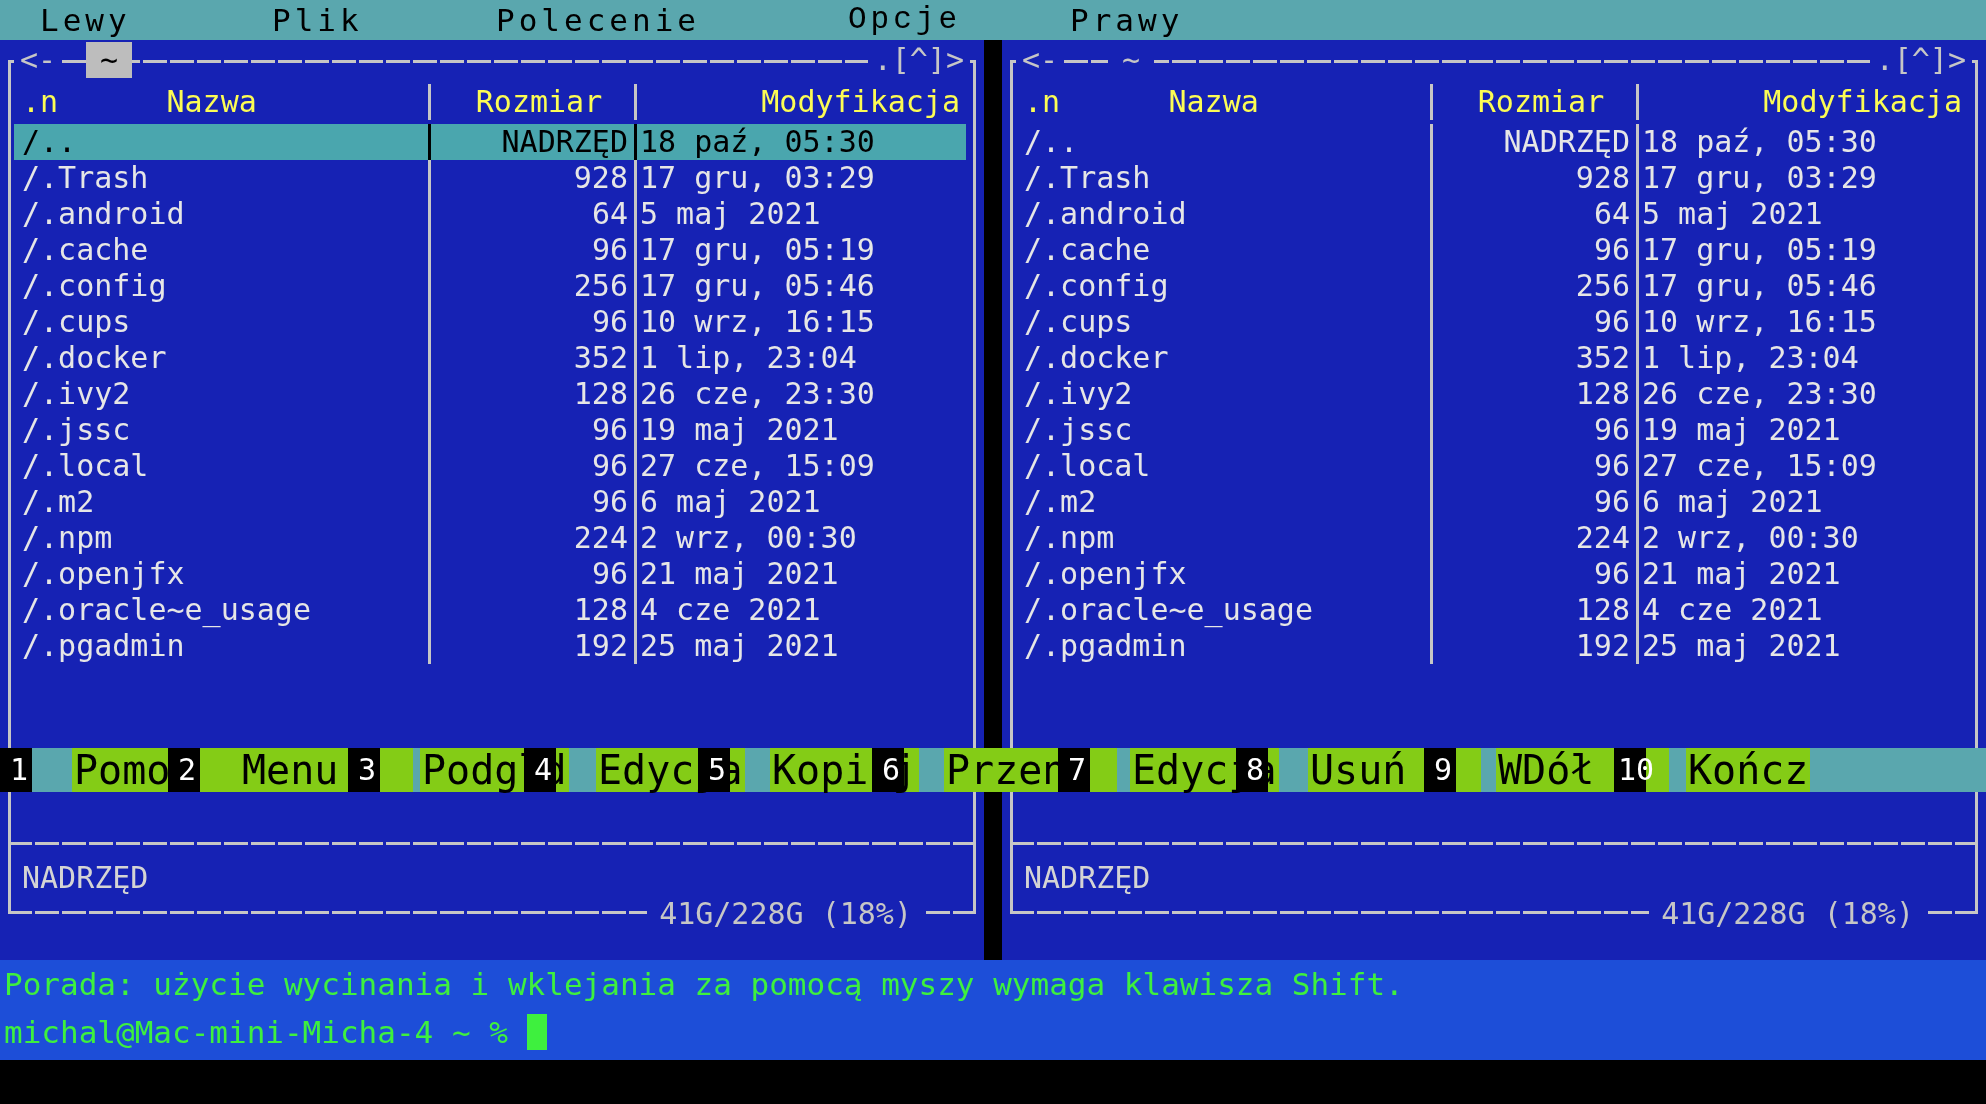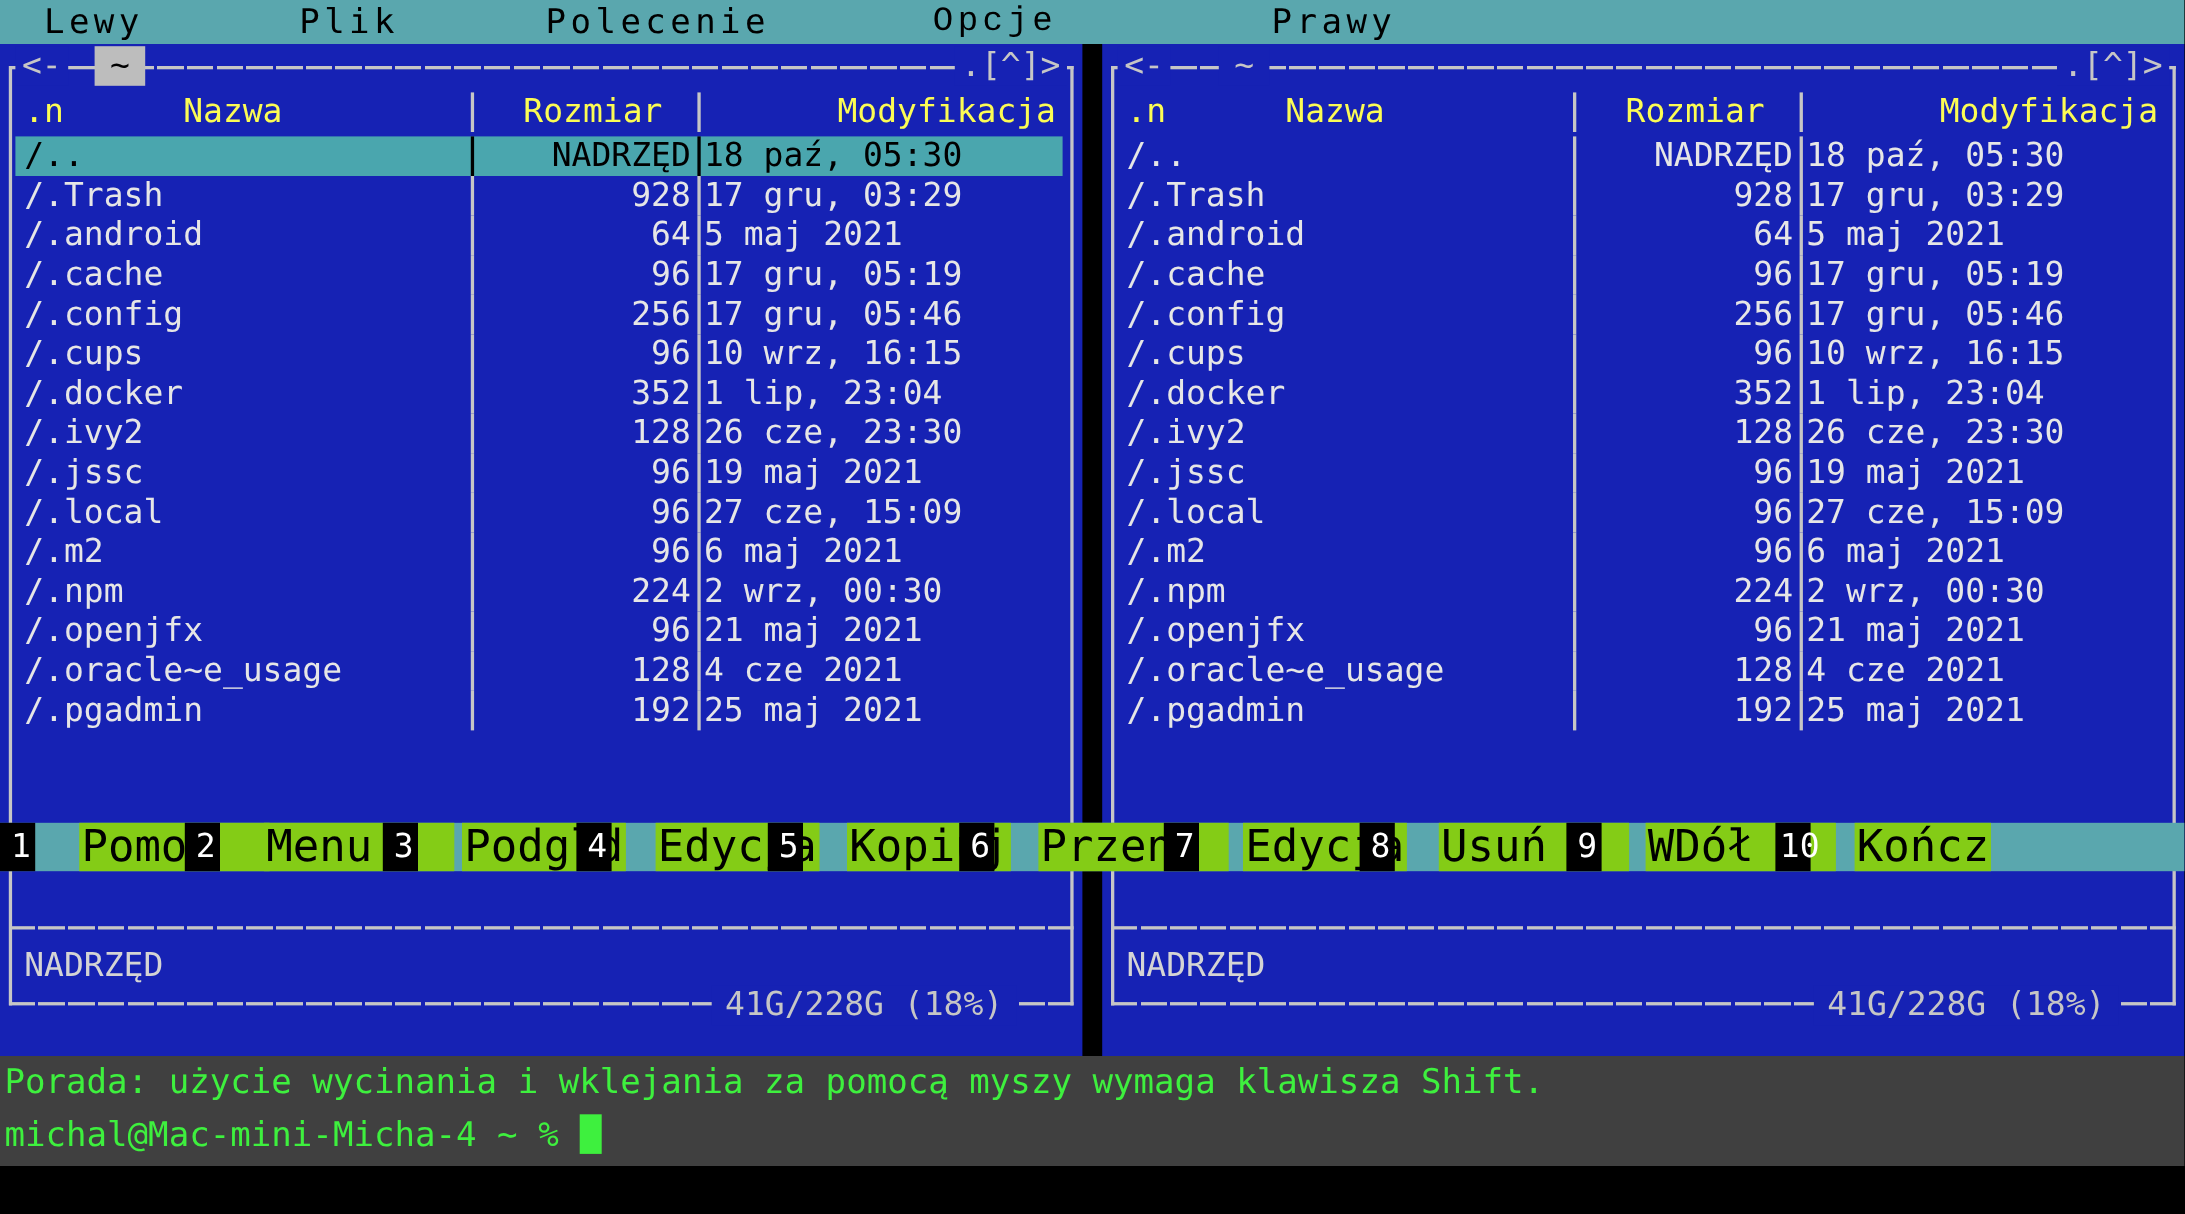--- a/index.html
+++ b/index.html
@@ -70,21 +70,21 @@
   .row.sel .bar{background:#000;}
 
   
   .ministat{position:absolute;left:22px;top:818px;color:#d4d4d4;font-size:30px;
             line-height:40px;white-space:pre;}
   
   .diskfree{position:absolute;bottom:28px;height:36px;line-height:36px;
             color:#c6c6c6;background:#1622b4;padding:0 12px;white-space:pre;font-size:30px;}
 
   
-  .shell{position:absolute;left:0;top:960px;width:1986px;height:100px;background:#404040;
+  .shell{position:absolute;left:0;top:960px;width:1986px;height:100px;background:#1d4ed8;
          color:#3ef03e;font-size:31px;line-height:48px;white-space:pre;}
   .shell .ln{position:absolute;left:4px;white-space:pre;}
   .shell .l1{top:0;}
   .shell .l2{top:48px;}
   .cursor{display:inline-block;width:20px;height:36px;background:#3ef03e;
           vertical-align:-7px;}
 
   
   .fkeys{position:absolute;left:0;bottom:0;width:1986px;height:44px;
          background:#5aa7ae;display:flex;align-items:stretch;font-size:30px;}
@@ -97,21 +97,21 @@
 </head>
 <body>
 
 <div class="screen">
 
   <div class="menubar" id="menubar">
       <div class="mi" style="left: 40px;">Lewy</div>
       <div class="mi" style="left: 272px;">Plik</div>
       <div class="mi" style="left: 496px;">Polecenie</div>
       <div class="mi" style="left: 848px; font-family: Liberation Mono, monospace;">Opcje</div>
-      <div class="mi" style="left: 1156px;">Prawy</div>
+      <div class="mi" style="left: 1070px;">Prawy</div>
     </div>
 
   <div class="panels">
     <div class="panel left" id="panel-left">
         <div class="fr-t"></div>
         <div class="fr-b"></div>
         <div class="fr-sep"></div>
         <div class="fr-l"></div>
         <div class="fr-r"></div>
         <div class="tb-left">&lt;-</div>

